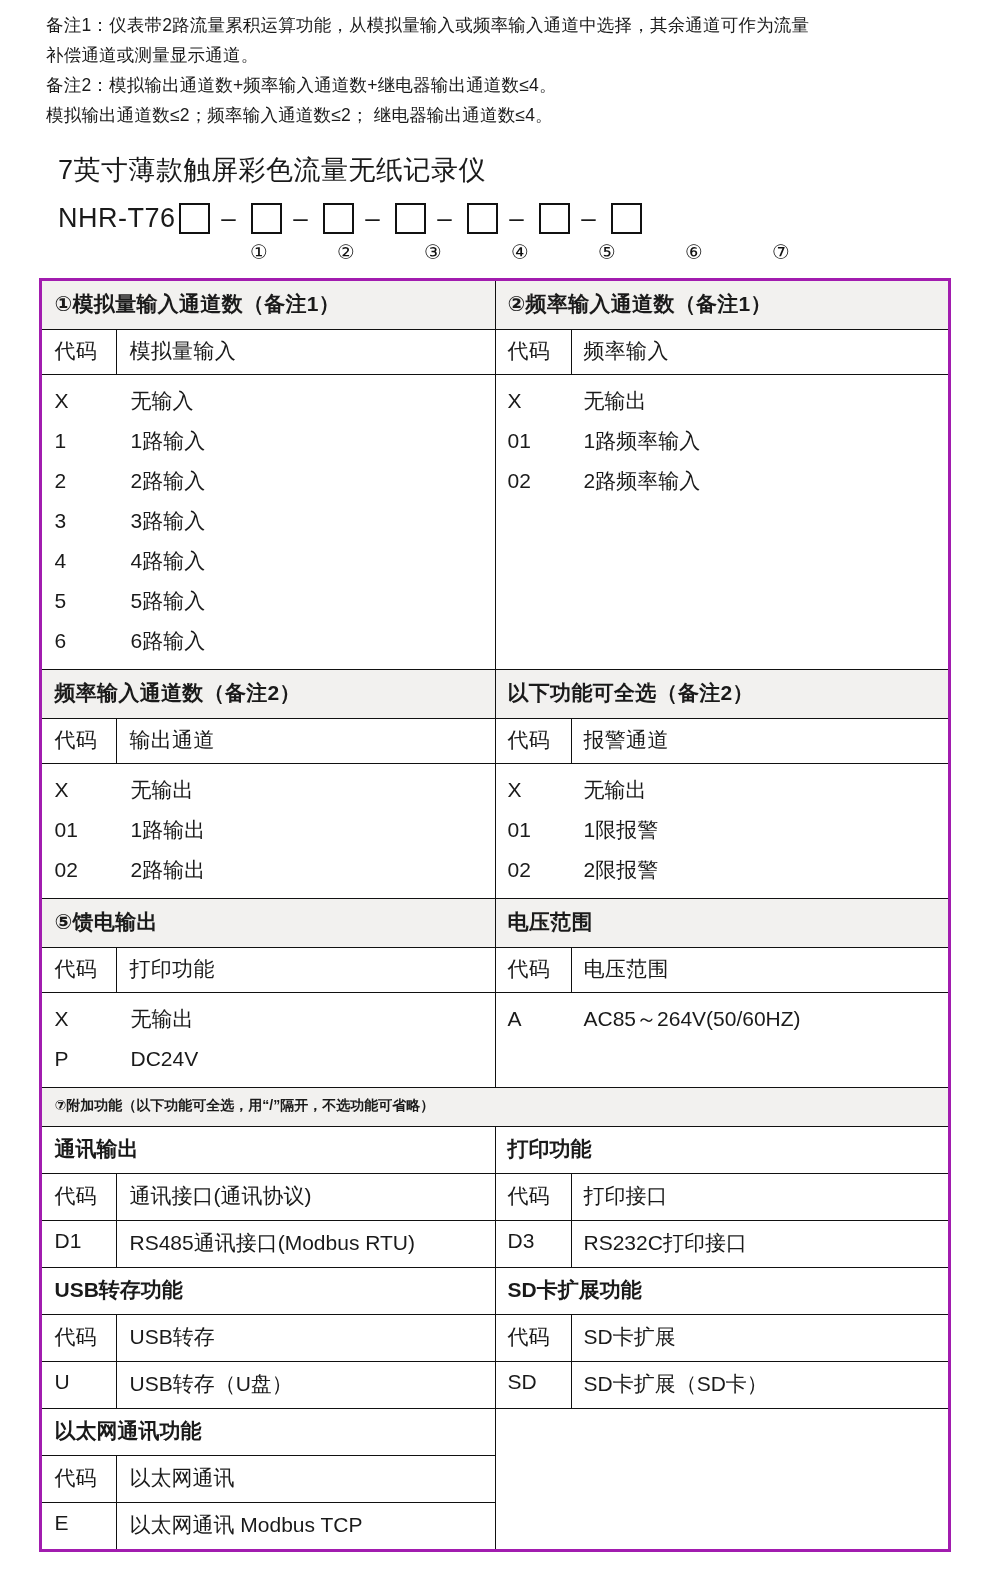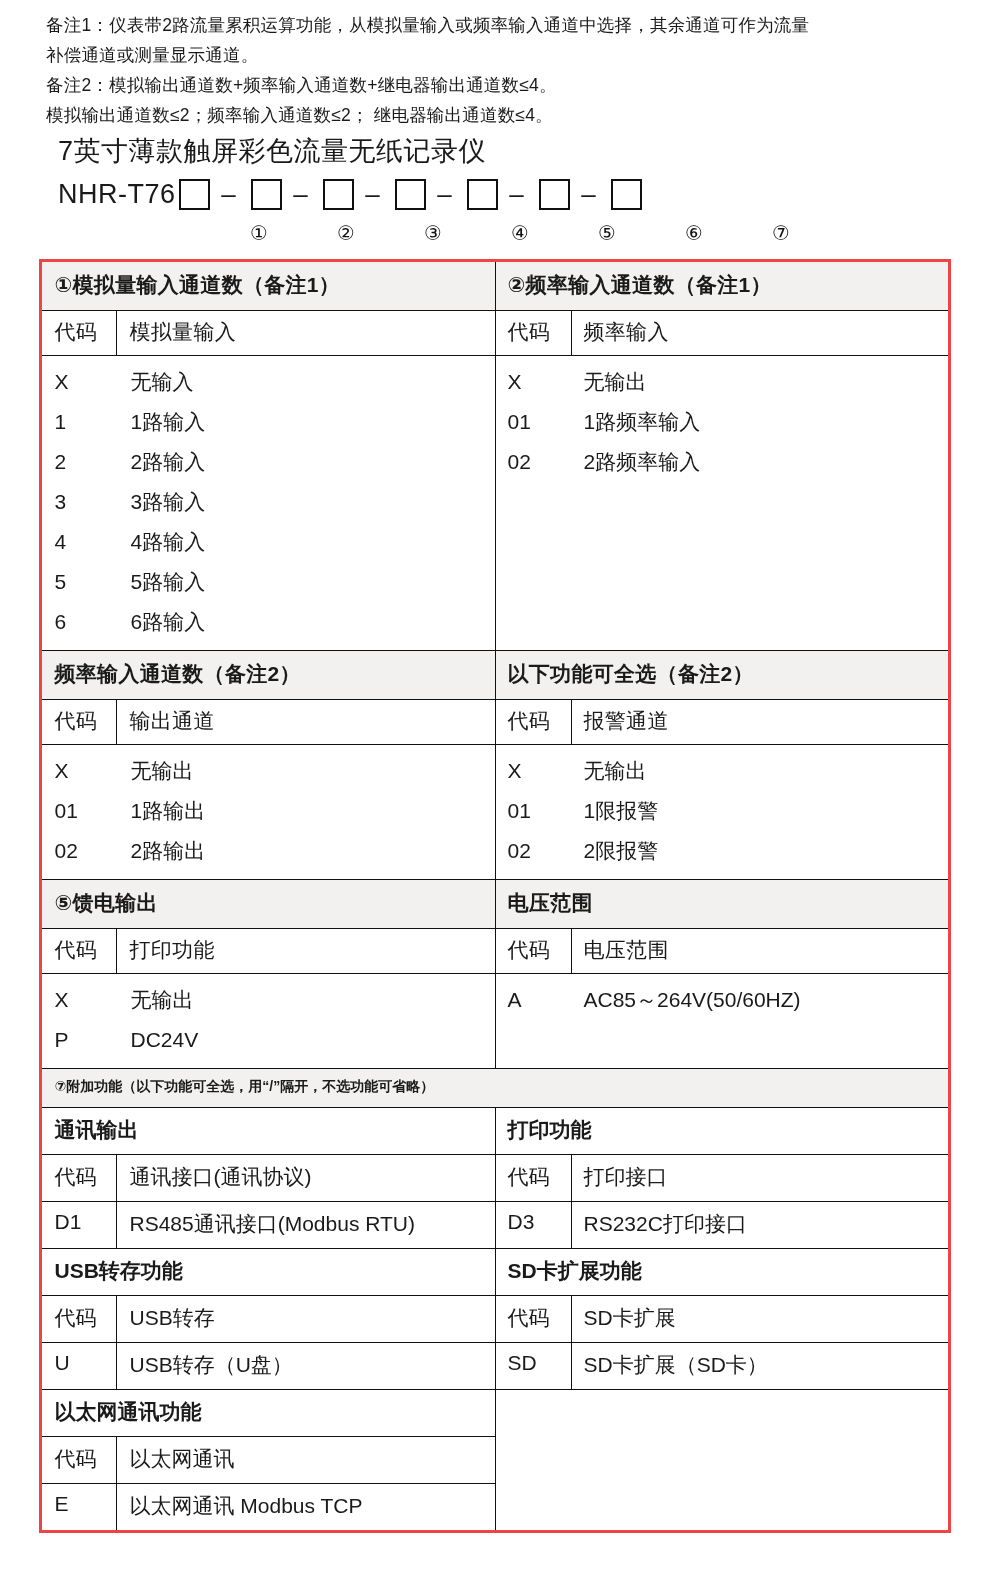--- a/index.html
+++ b/index.html
@@ -30,31 +30,31 @@
     font-size: 17.5px;
     line-height: 30px;
     letter-spacing: 0.2px;
   }
   .note-line.indent {
     text-indent: 0;
   }
 
   
   .title-block {
-    margin-top: 1px;
+    margin-top: 20px;
     padding-left: 58px;
   }
   .doc-title {
     font-size: 27px;
     line-height: 40px;
     letter-spacing: 0.5px;
   }
   .model-row {
     display: flex;
-    align-items: flex-start;
+    align-items: center;
     margin-top: 8px;
     height: 40px;
   }
   .model-prefix {
     font-size: 27px;
     letter-spacing: 0.5px;
   }
   .box {
     width: 27px;
     height: 27px;
@@ -77,21 +77,21 @@
     width: 87px;
     font-size: 20px;
     text-align: left;
     color: #111;
   }
 
   
   .spec-table {
     margin: 14px auto 0 auto;
     width: 908px;
-    border: 3px solid #ef4444;
+    border: 3px solid #a21caf;
     border-collapse: collapse;
     table-layout: fixed;
   }
   .spec-table td {
     border: 1.5px solid #111;
     padding: 0;
     vertical-align: top;
   }
   .sec-header {
     background: #f2f1ef;

